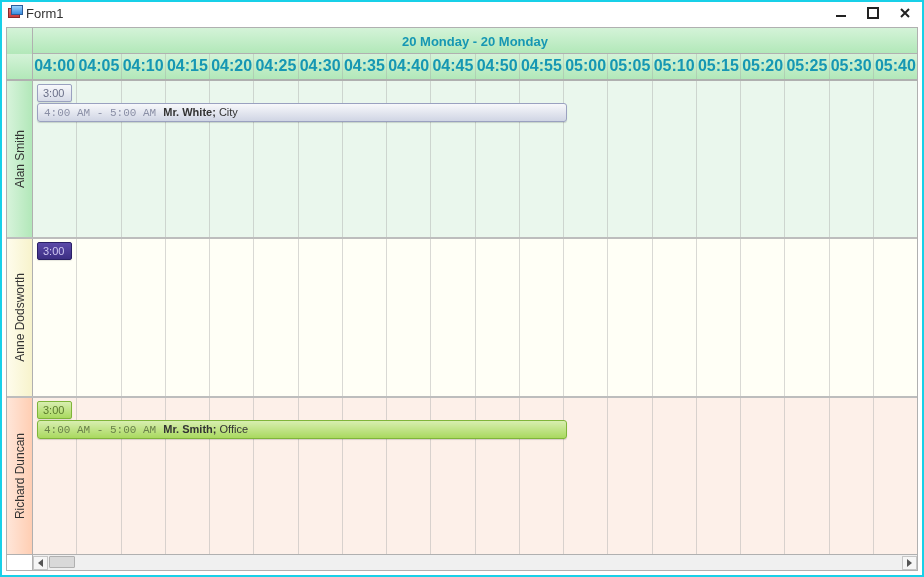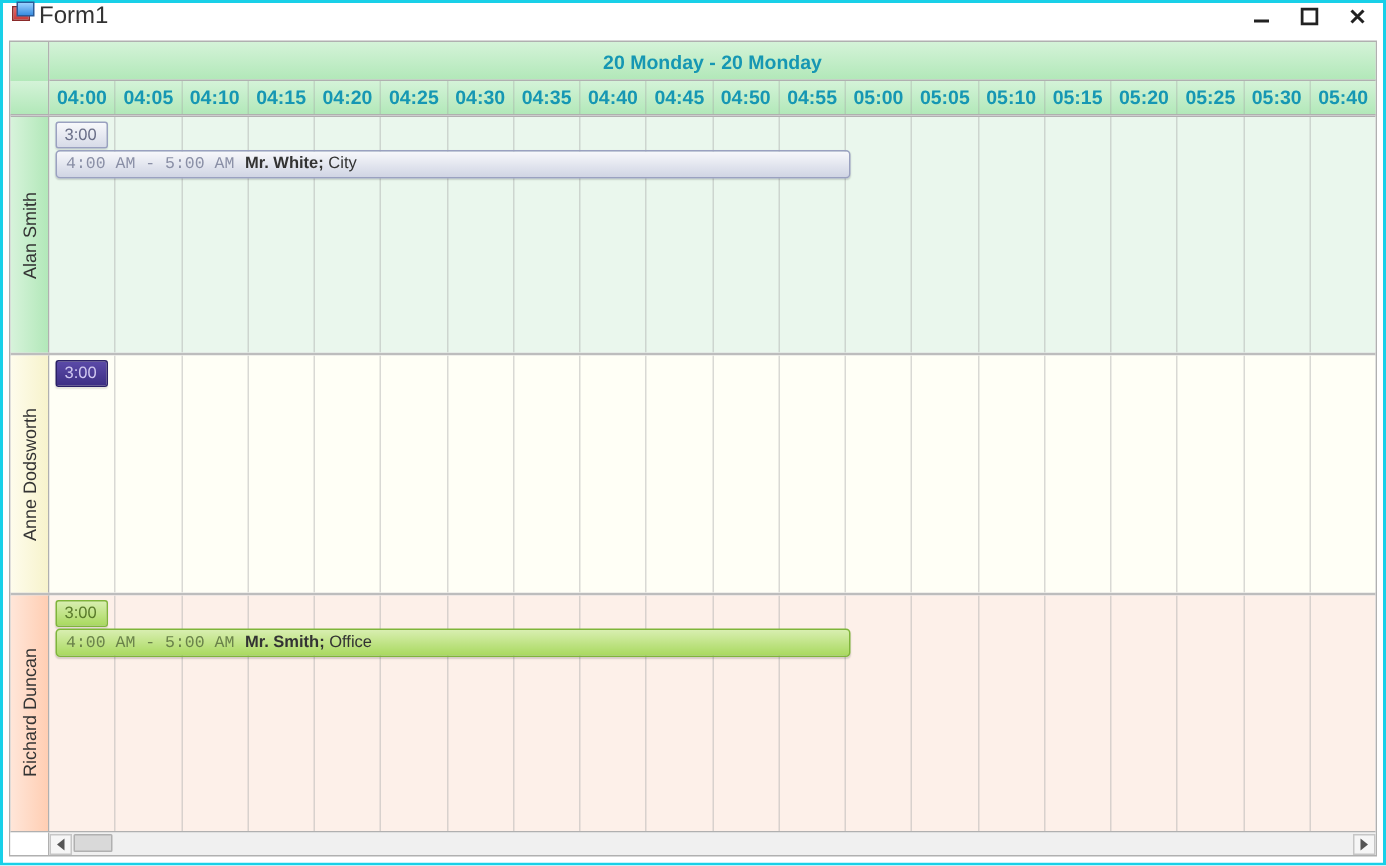--- a/index.html
+++ b/index.html
@@ -7,23 +7,23 @@
   body { background: #fff; }
 
   .window {
     width: 924px; height: 577px;
     border: 2px solid #18d0e8;
     background: #fff;
     display: flex; flex-direction: column;
     position: relative;
   }
   .titlebar {
-    height: 22px; display: flex; align-items: flex-start;
+    height: 22px; display: flex; align-items: center;
     padding: 0 4px 0 6px; background: #fff;
-    font-size: 16px; color: #333;
+    font-size: 13px; color: #333;
     gap: 4px;
   }
   .titlebar .appicon {
     width: 14px; height: 14px; display: inline-block; position: relative;
   }
   .titlebar .appicon::before {
     content:""; position:absolute; left:0; top:2px; width:10px; height:8px;
     background: linear-gradient(#e76a6a,#c93c3c);
     border:1px solid #8a2a2a;
   }
@@ -70,21 +70,21 @@
     text-align: center; padding: 6px 0 4px 0;
   }
   .timecells {
     flex:1; display:flex;
     background: linear-gradient(#d4f3d8,#b2e8b9);
     border-bottom: 1px solid #b0b0b0;
   }
   .timecell {
     flex: 1 1 0;
     text-align: center;
-    font-weight: 700; font-size: 13px;
+    font-weight: 700; font-size: 16px;
     color: #1697b3;
     padding: 3px 0 4px 0;
     border-right: 1px solid rgba(160,160,160,0.35);
   }
   .timecell:last-child { border-right: none; }
   .corner.double { height: auto; }
 
   
   .rows { flex:1; display:flex; flex-direction:column; min-height:0; overflow:hidden; }
   .resrow {

